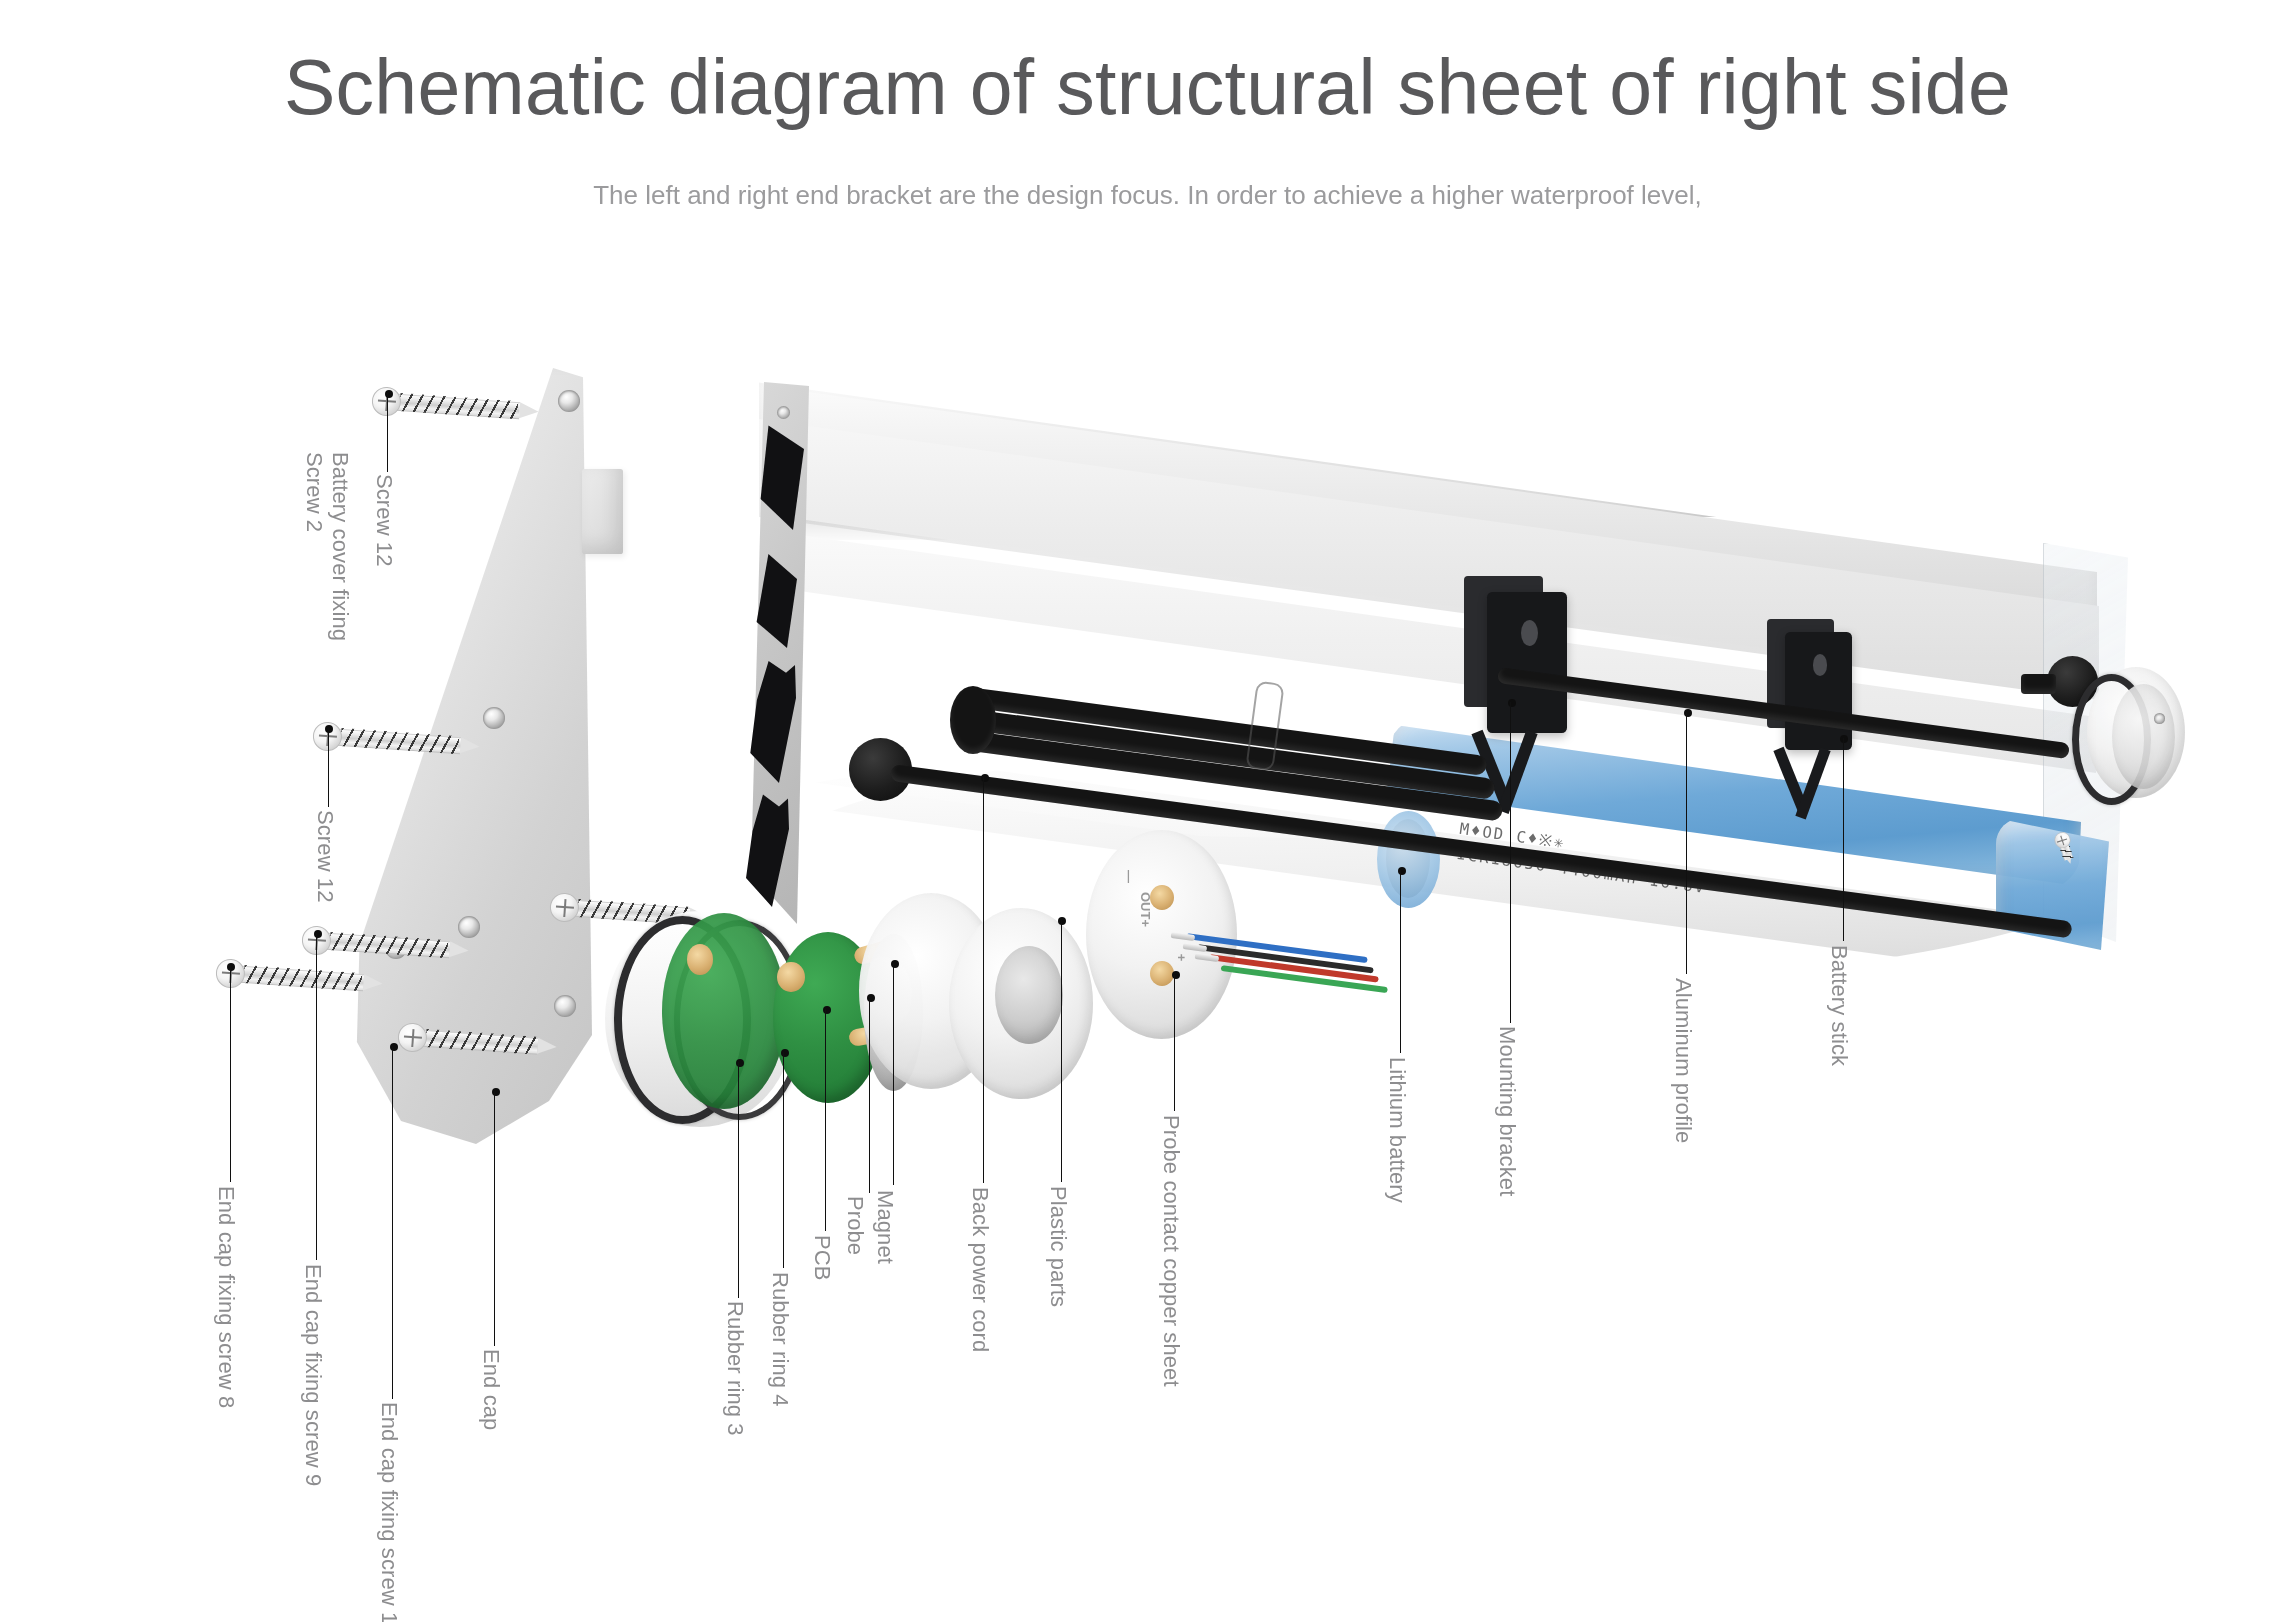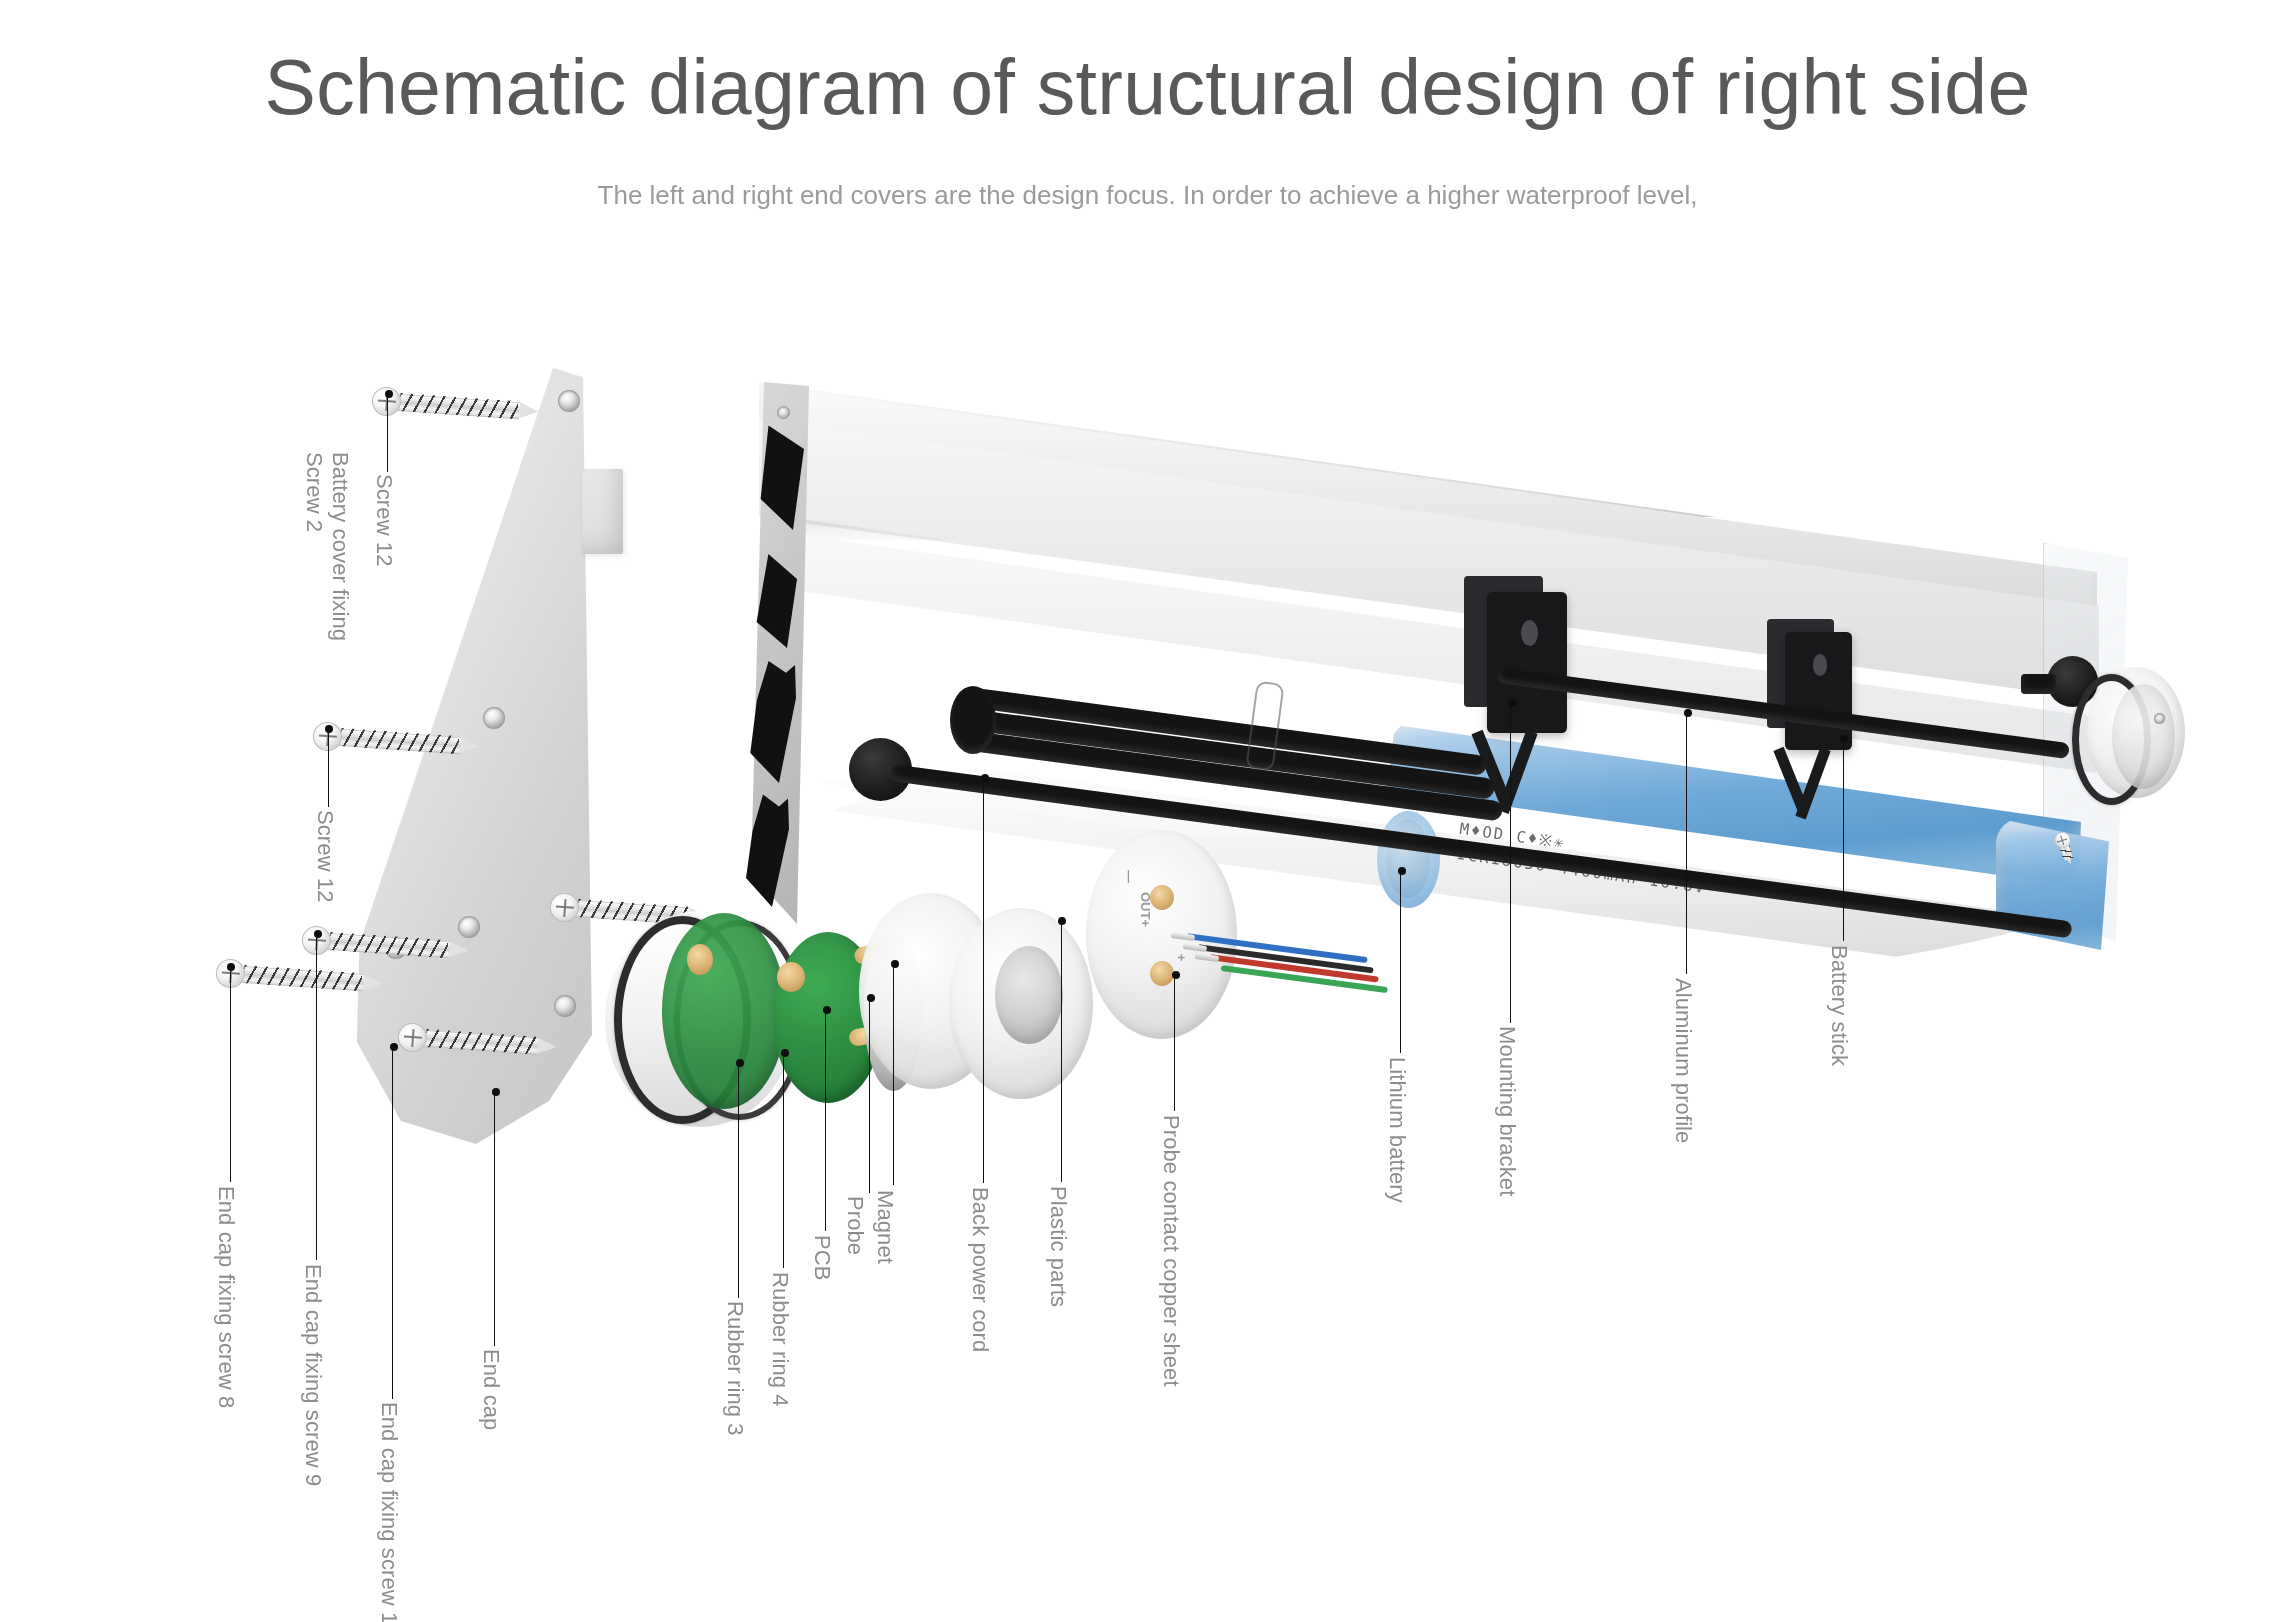--- a/index.html
+++ b/index.html
@@ -168,23 +168,23 @@
     position:absolute;
     background:linear-gradient(150deg,rgba(235,240,244,.55) 0%,rgba(215,222,229,.40) 55%,rgba(200,208,216,.30) 100%);
     border:0.7px solid rgba(170,178,186,.55);
   }
 </style>
 </head>
 <body>
 
 <div id="stage">
 
-  <div class="title">Schematic diagram of structural design of right side</div>
+  <div class="title">Schematic diagram of structural sheet of right side</div>
   <div class="subtitle">
-    <span>The left and right end covers are the design focus. In order to achieve a higher waterproof level,</span>
+    <span>The left and right end bracket are the design focus. In order to achieve a higher waterproof level,</span>
   </div>
 
   <div class="alu-top" style="left:759px;top:380px;width:1335px;height:137px;
               clip-path:polygon(0 2.6px,1335px 190px,1335px 340px,0 154px);"></div>
 
   <div class="alu-top" style="left:759px;top:385px;width:1338px;height:275px;
               clip-path:polygon(0 0,1338px 187px,1338px 308px,0 128px);"></div>
 
   <div class="alu-face" style="left:759px;top:419px;width:1340px;height:281px;
               clip-path:polygon(0 0,1340px 187px,1340px 281px,0 98px);opacity:.98;"></div>

